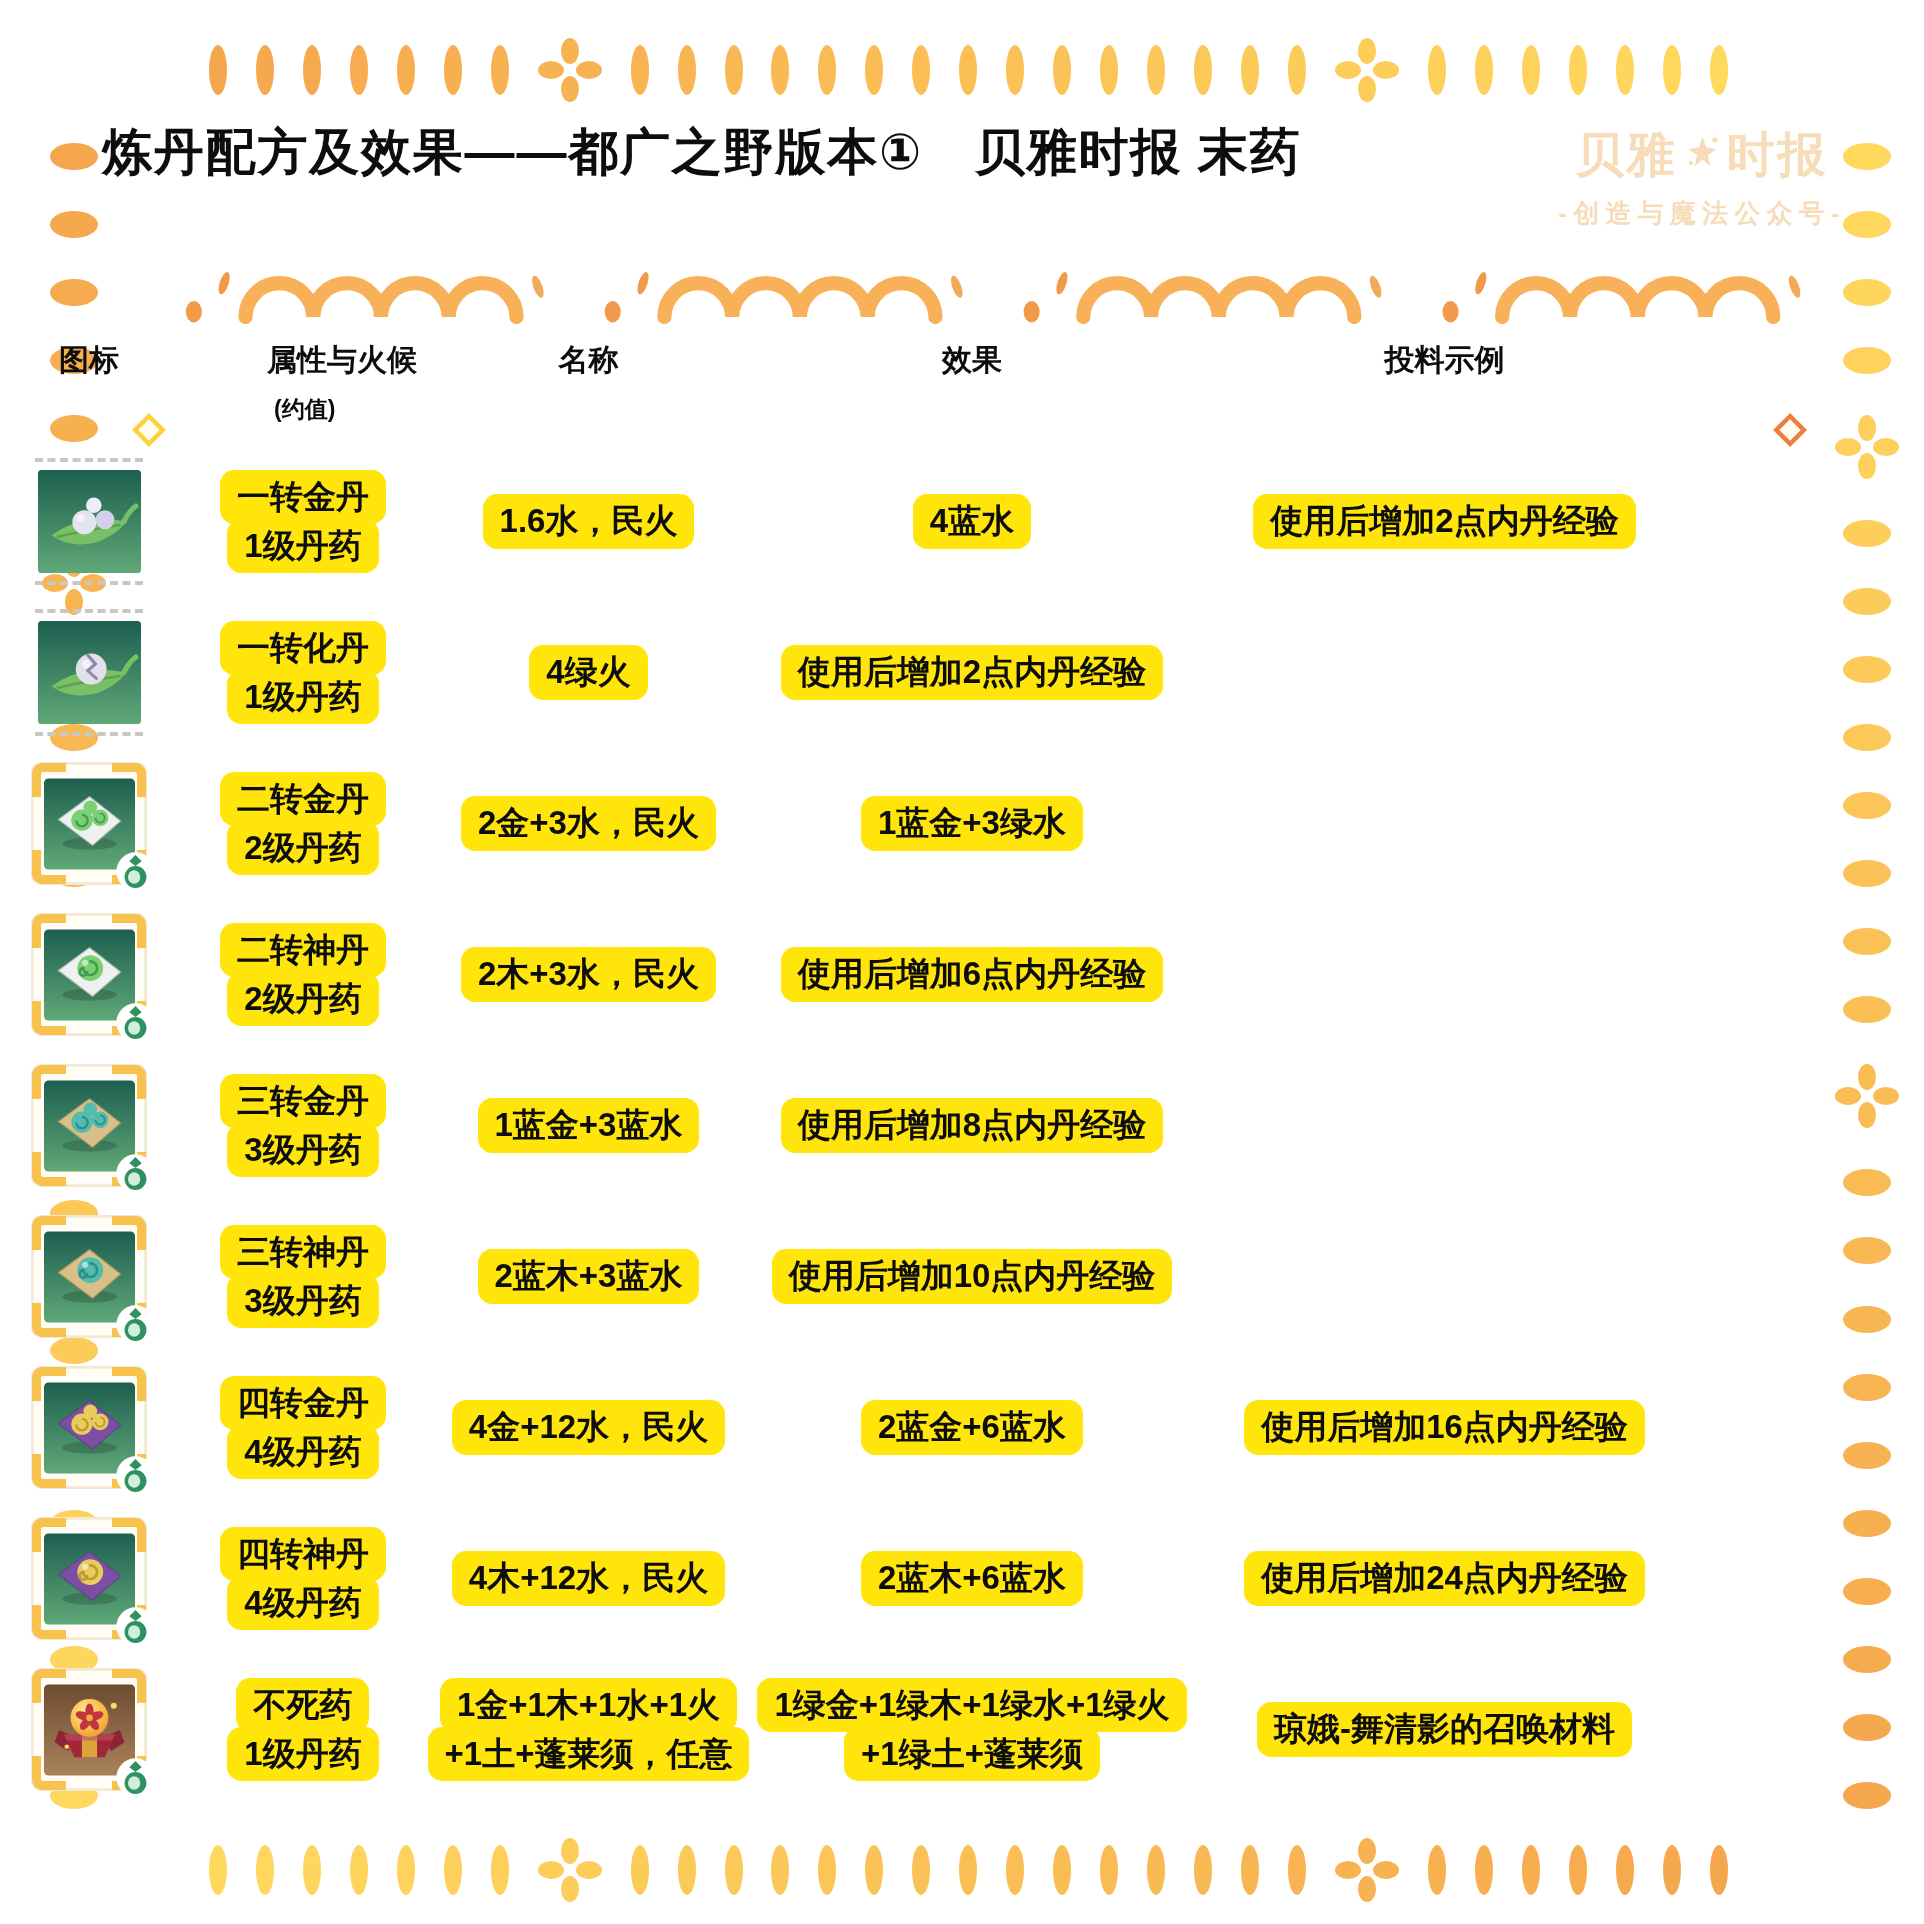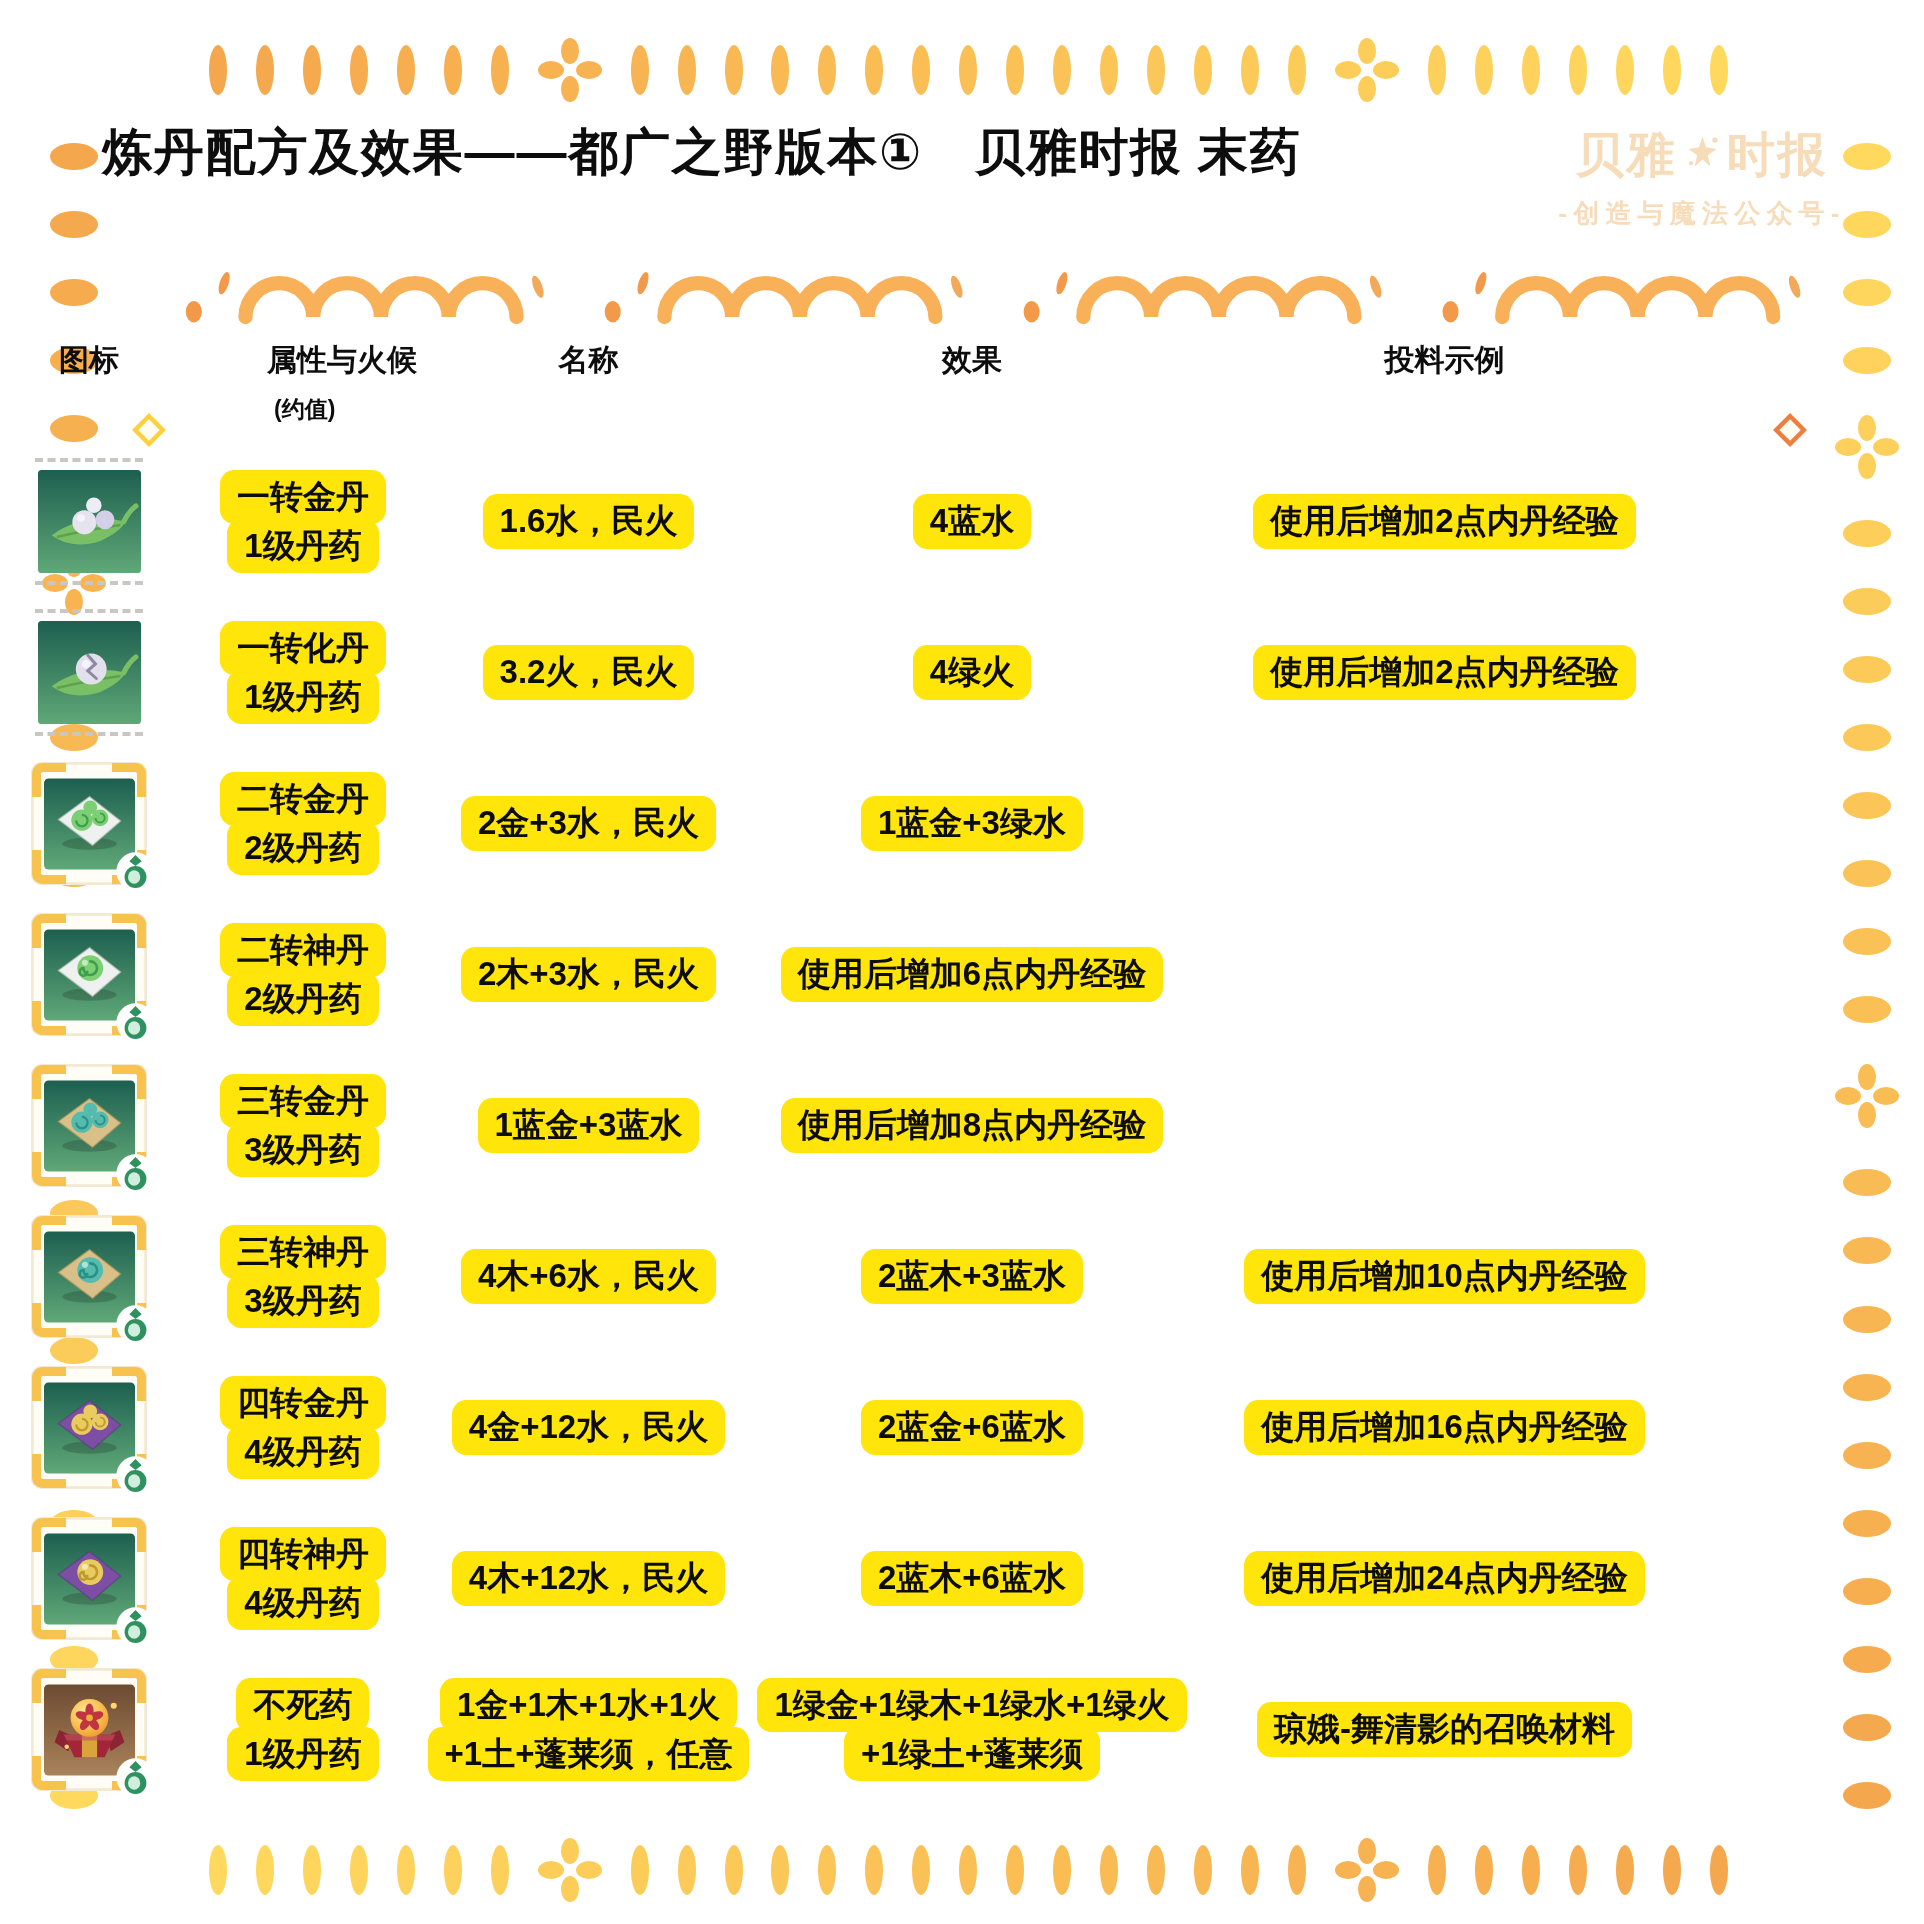--- a/index.html
+++ b/index.html
@@ -581,25 +581,20 @@
         </div>
       </div>
       <div class="cell">
         <div class="stack">
           <span class="hl">一转化丹</span>
           <span class="hl">1级丹药</span>
         </div>
       </div>
       <div class="cell">
         <div class="stack">
-          <span class="hl">3.2火，民火</span>
-        </div>
-      </div>
-      <div class="cell">
-        <div class="stack">
           <span class="hl">4绿火</span>
         </div>
       </div>
       <div class="cell">
         <div class="stack">
           <span class="hl">使用后增加2点内丹经验</span>
         </div>
       </div>
     </div>
     <div class="row grid-cols">
@@ -782,25 +777,20 @@
   <circle cx="15" cy="19" r="8" fill="#2f9060"></circle>
               <ellipse cx="14" cy="19" rx="4.5" ry="5" fill="#cfeedd"></ellipse>
             </svg>
           </span>
         </div>
       </div>
       <div class="cell">
         <div class="stack">
           <span class="hl">三转神丹</span>
           <span class="hl">3级丹药</span>
-        </div>
-      </div>
-      <div class="cell">
-        <div class="stack">
-          <span class="hl">4木+6水，民火</span>
         </div>
       </div>
       <div class="cell">
         <div class="stack">
           <span class="hl">2蓝木+3蓝水</span>
         </div>
       </div>
       <div class="cell">
         <div class="stack">
           <span class="hl">使用后增加10点内丹经验</span>

